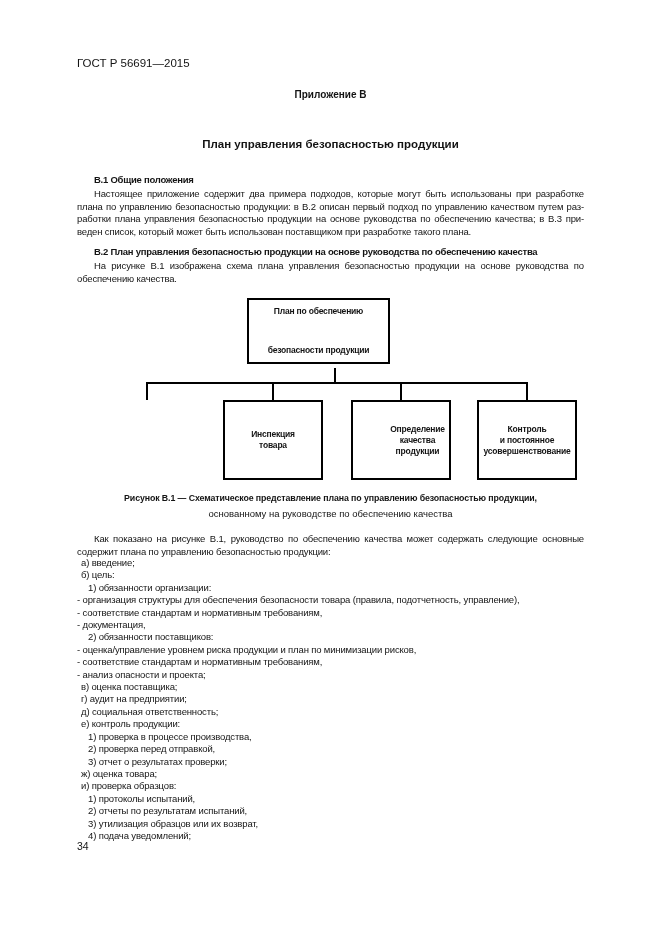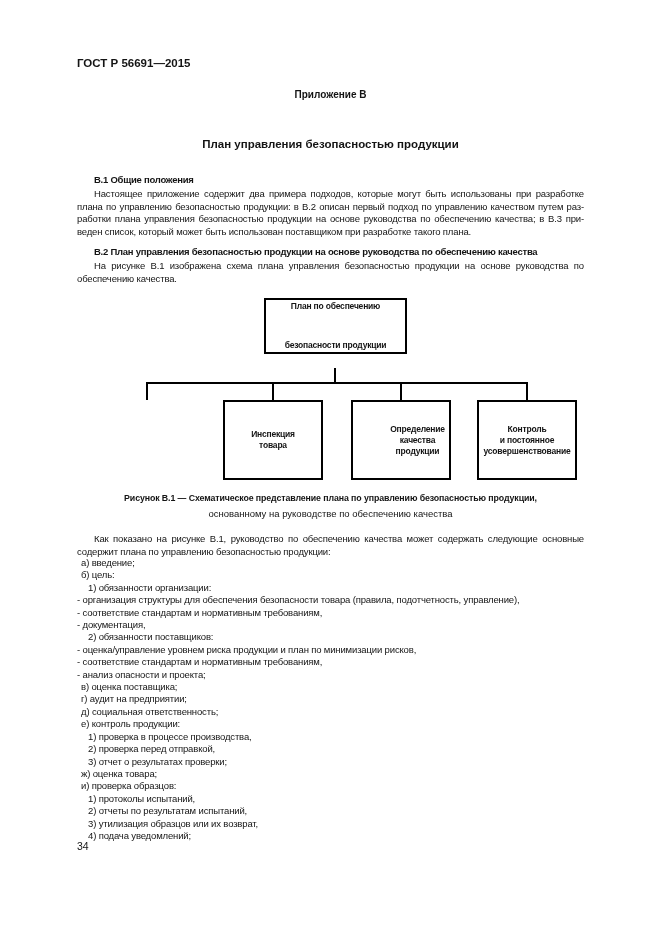--- a/index.html
+++ b/index.html
@@ -12,21 +12,21 @@
     width: 661px;
     height: 935px;
     background: #ffffff;
     font-family: "Liberation Sans", "DejaVu Sans", sans-serif;
     color: #141414;
     overflow: hidden;
   }
   .abs { position: absolute; }
   .doc-header {
     top: 57px; left: 77px; width: 507px;
-    font-size: 11.5px; font-weight: bold;
+    font-size: 11.5px; font-weight: normal;
   }
   .appendix {
     top: 88px; left: 77px; width: 507px;
     text-align: center; font-weight: bold;
     font-size: 10px; line-height: 13.5px;
   }
   .doc-title {
     top: 138px; left: 77px; width: 507px;
     text-align: center; font-weight: bold; font-size: 11.5px;
   }
@@ -59,21 +59,21 @@
     position: absolute;
     border: 2px solid #000;
     box-sizing: border-box;
     display: flex; flex-direction: column;
     align-items: center; justify-content: center;
     text-align: center;
     font-weight: bold; font-size: 8.5px; line-height: 11px;
     letter-spacing: -0.2px;
     background: #fff;
   }
-  .dbox-root { left: 187px; top: 2px; width: 143px; height: 56px; gap: 28px; }
+  .dbox-root { left: 170px; top: 2px; width: 143px; height: 66px; gap: 28px; }
   .dbox-child { top: 104px; width: 100px; height: 80px; }
   .c1 { left: 20px; }
   .c2 { left: 146px; }
   .c3 { left: 274px; padding-left: 33px; }
   .c4 { left: 400px; }
   .line { position: absolute; background: #000; }
   .stub-root { left: 257px; top: 72px; width: 2px; height: 15px; }
   .rail { left: 69px; top: 86px; width: 382px; height: 2px; }
   .stub { top: 88px; width: 2px; height: 16px; }
   .s1 { left: 69px; }

